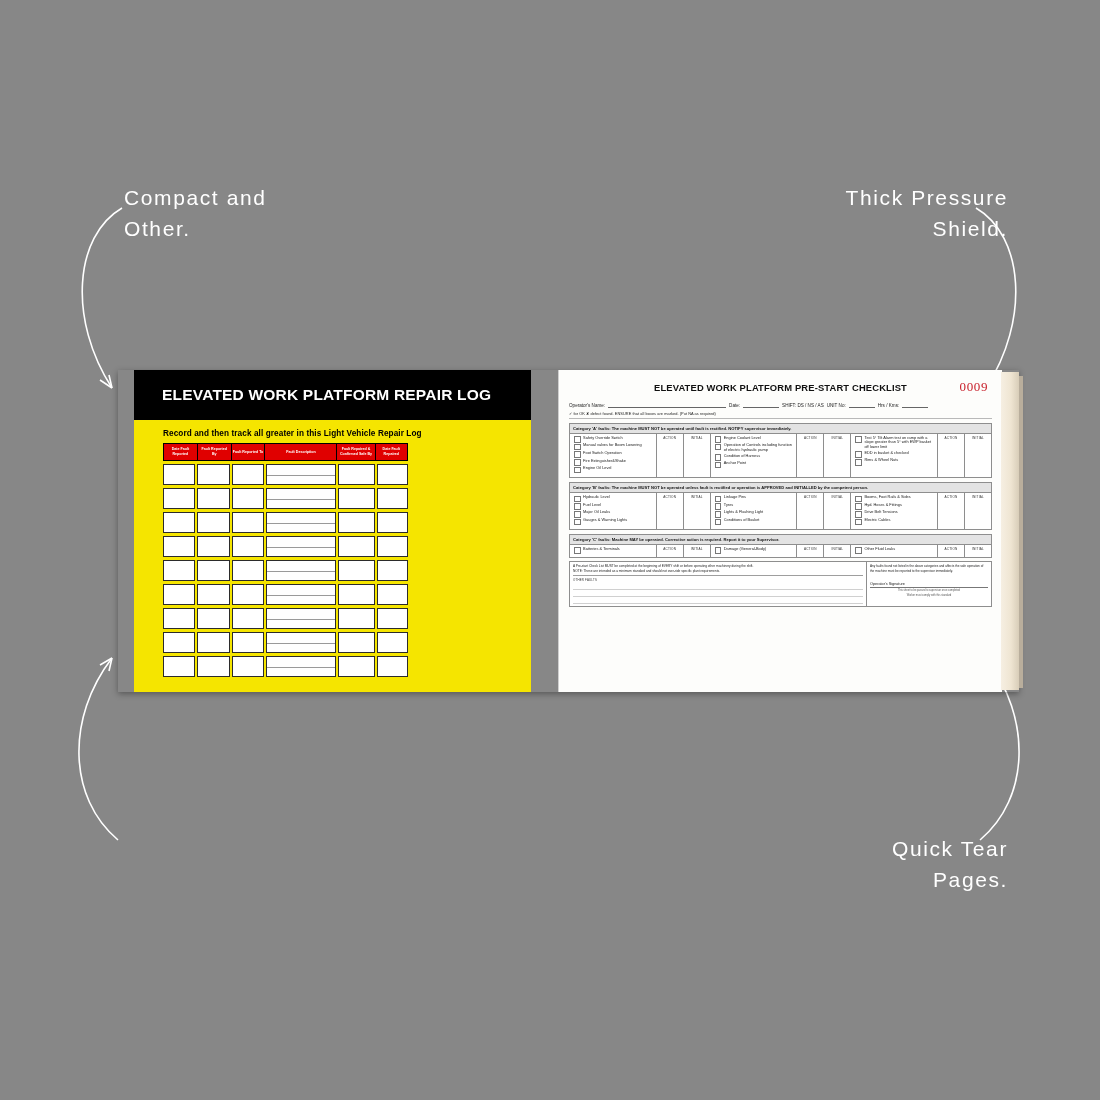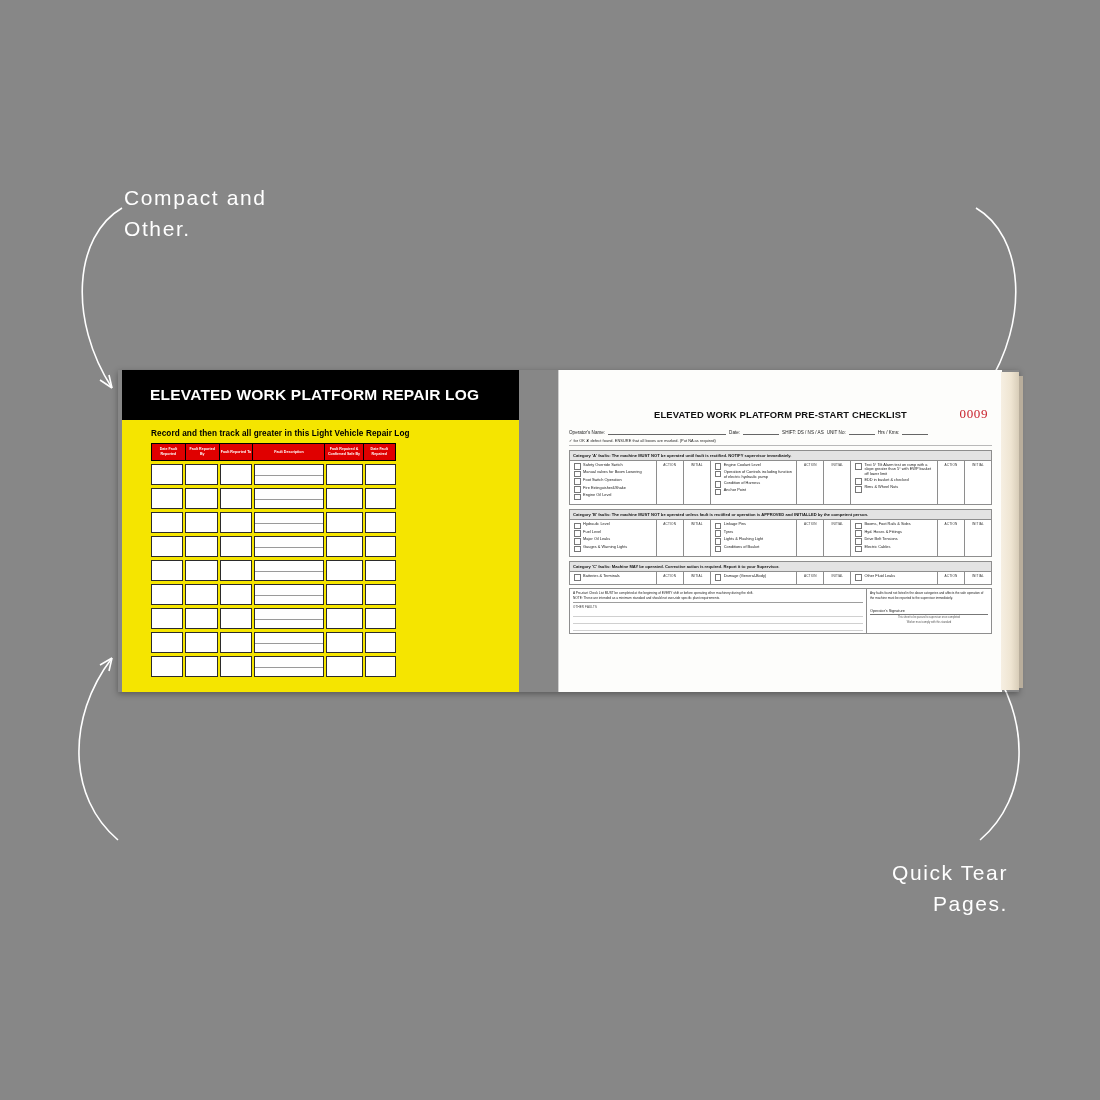--- a/index.html
+++ b/index.html
@@ -18,36 +18,36 @@
     color:#ffffff;
     font-size:21px;
     letter-spacing:1.6px;
     line-height:31px;
     font-weight:400;
     white-space:pre-line;
   }
   .callout.tl{left:124px;top:182px;text-align:left;}
   .callout.tr{right:92px;top:182px;text-align:right;}
   .callout.bl{left:124px;top:833px;text-align:left;}
-  .callout.br{right:92px;top:833px;text-align:right;margin-top:24px;}
+  .callout.br{right:92px;top:833px;text-align:right;}
 
   .arc{position:absolute;pointer-events:none;}
   .arc svg{display:block;overflow:visible;}
 
   
   .book{
     position:absolute;
     left:118px;top:370px;
     width:901px;height:322px;
     box-shadow:0 2px 6px rgba(0,0,0,.35);
   }
   .page{position:absolute;top:0;height:100%;}
 
   
-  .left-page{left:4px;width:397px;background:#f5e500;}
+  .left-page{left:16px;width:397px;background:#f5e500;}
   .lp-head{
     background:#000;height:50px;
     display:flex;align-items:center;
     padding-left:28px;box-sizing:border-box;
   }
   .lp-head-title{
     color:#fff;font-weight:bold;font-size:15.5px;
     letter-spacing:.2px;
   }
   .lp-sub{
@@ -95,21 +95,21 @@
   .edge{
     position:absolute;left:883px;top:2px;width:18px;height:318px;
     background:linear-gradient(90deg,#f6efe2 0%,#efe5d2 55%,#d8cdb8 100%);
   }
   .edge2{
     position:absolute;left:901px;top:6px;width:4px;height:312px;
     background:#b9ae9c;
   }
 
   .rp-inner{padding:12px 10px 8px 10px;box-sizing:border-box;height:100%;position:relative;}
-  .rp-titlerow{display:flex;align-items:baseline;justify-content:center;position:relative;margin-top:27px;}
+  .rp-titlerow{display:flex;align-items:baseline;justify-content:center;position:relative;}
   .rp-title{font-size:9.4px;font-weight:bold;letter-spacing:.15px;color:#111;}
   .rp-serial{
     position:absolute;right:4px;top:-3px;
     color:#c8202b;font-size:13px;letter-spacing:.6px;
     font-family:"Liberation Serif", serif;
   }
   .rp-opline{
     display:flex;align-items:flex-end;font-size:4.6px;color:#222;
     margin-top:9px;gap:3px;white-space:nowrap;
   }
@@ -158,20 +158,22 @@
   .sig{margin-top:9px;font-size:3.8px;color:#222;border-bottom:.5px solid #777;padding-bottom:1px;}
   .sig-fine{font-size:2.6px;line-height:3.4px;color:#555;text-align:center;margin-top:1.5px;}
 </style>
 </head>
 <body>
 
 <div class="stage">
 
   <div class="callout tl">Compact and
 Other.</div>
+  <div class="callout tr">Thick Pressure
+Shield.</div>
   <div class="callout br">Quick Tear
 Pages.</div>
 
   <div class="arc" style="left:60px;top:200px;">
     <svg width="70" height="200" viewBox="0 0 70 200">
       <path d="M62 8 C 14 36, 8 120, 52 188" fill="none" stroke="#ffffff" stroke-width="1.6"></path>
       <path d="M52 188 L 40 180 M52 188 L 49 175" fill="none" stroke="#ffffff" stroke-width="1.6"></path>
     </svg>
   </div>
   <div class="arc" style="left:968px;top:200px;">

